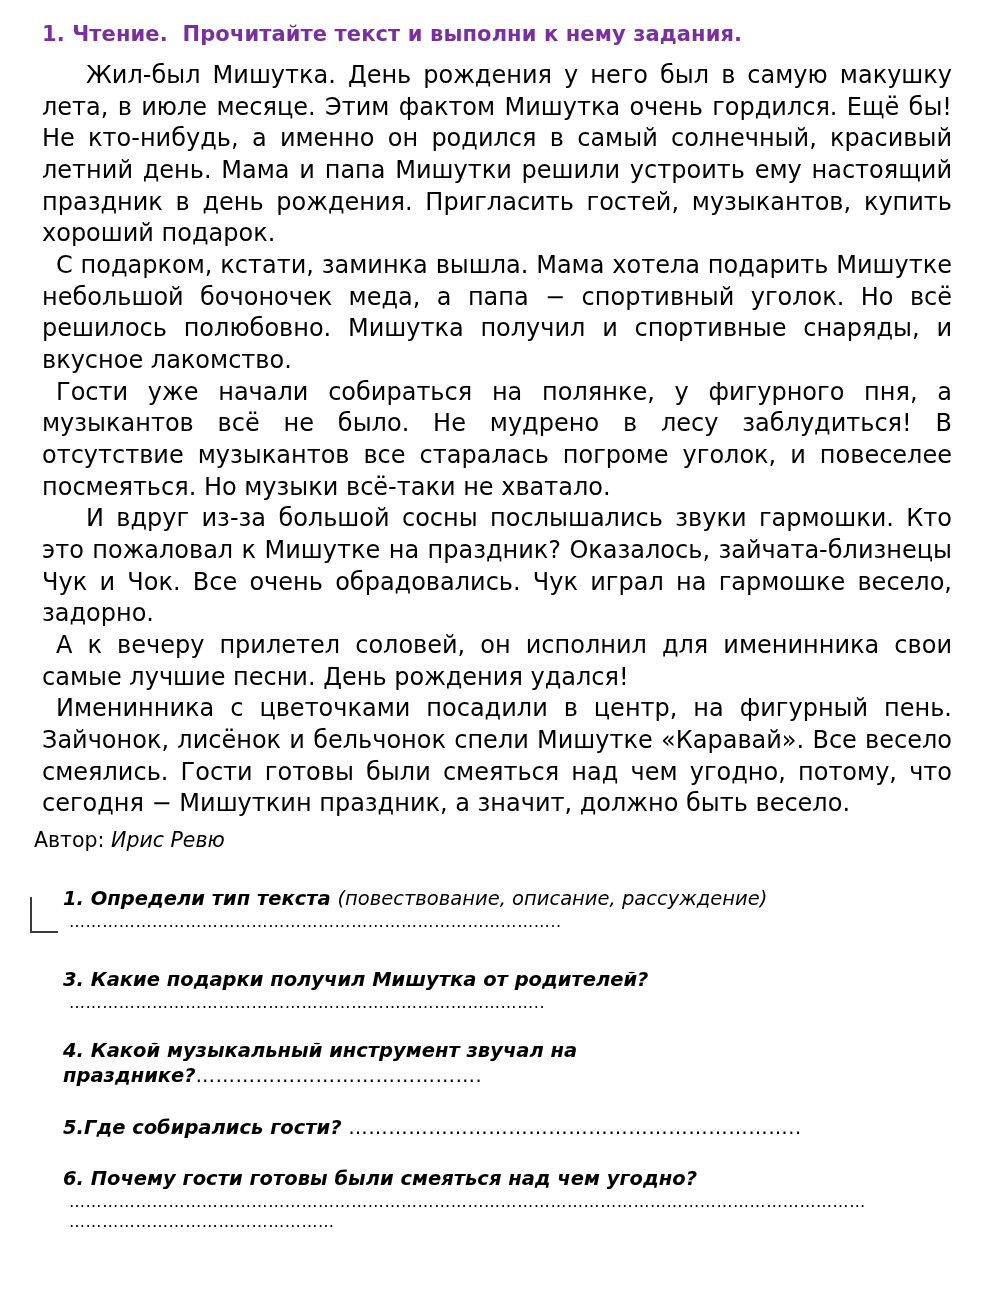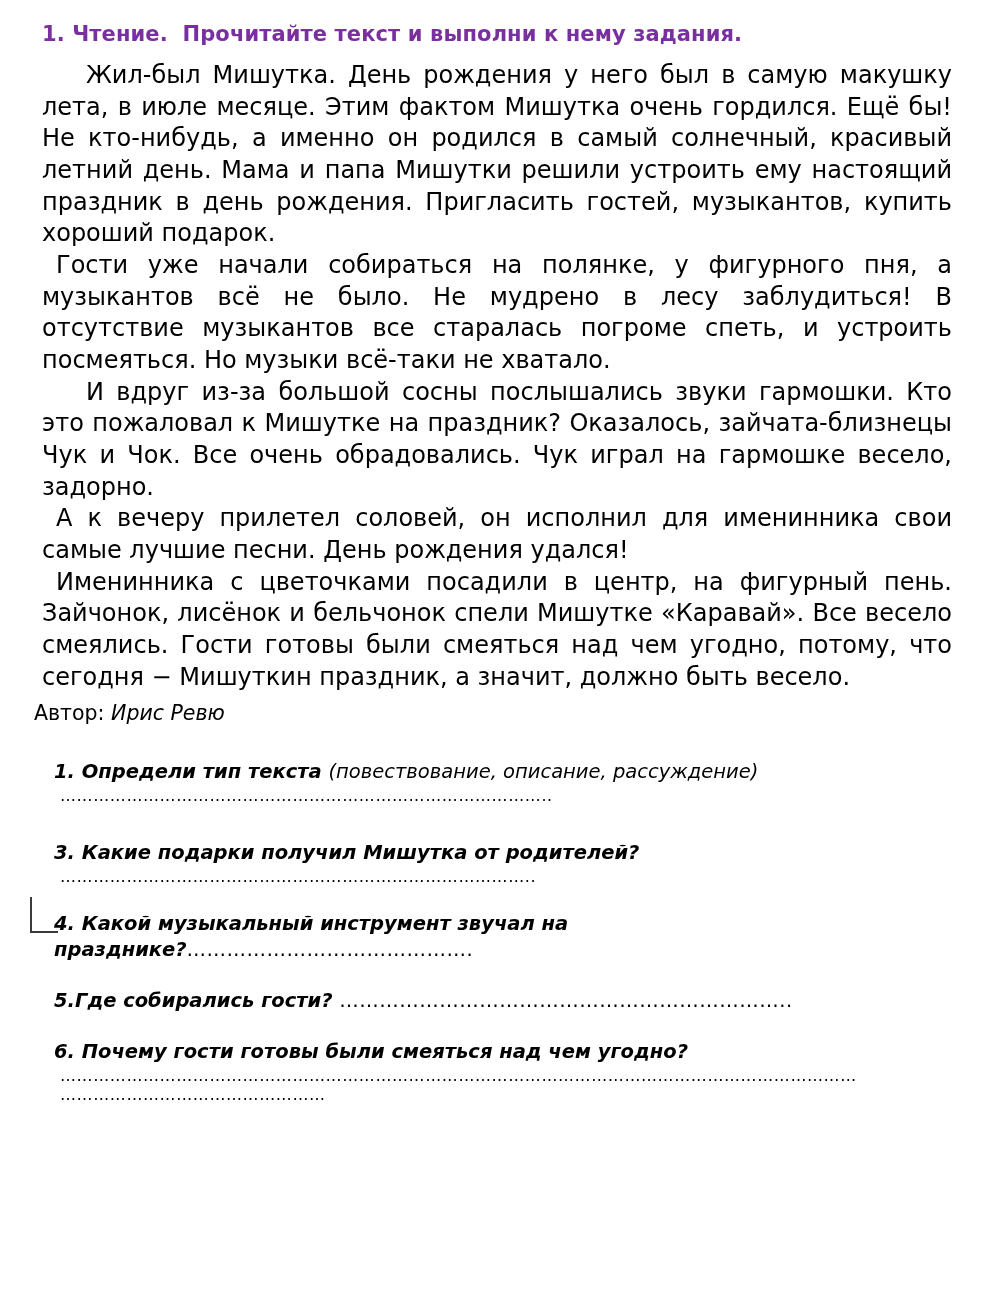--- a/index.html
+++ b/index.html
@@ -49,21 +49,21 @@
   }
   .author {
     text-align: left;
     font-size: 20.5px;
     margin: 8px 18px 0 0;
   }
   .author i {
     font-style: italic;
   }
   .questions {
-    margin: 34px 8px 0 20px;
+    margin: 34px 8px 0 29px;
   }
   .q {
     font-size: 19.5px;
     font-style: italic;
     font-weight: 700;
     margin: 0;
     line-height: 1.3;
   }
   .q .plain {
     font-weight: 400;
@@ -98,21 +98,22 @@
 </style>
 </head>
 <body>
 
 <div class="page">
 
   <h1 class="title">1. Чтение.  Прочитайте текст и выполни к нему задания.</h1>
 
   <div class="story">
     <p class="indent">Жил-был Мишутка. День рождения у него был в самую макушку лета, в июле месяце. Этим фактом Мишутка очень гордился. Ещё бы! Не кто-нибудь, а именно он родился в самый солнечный, красивый летний день. Мама и папа Мишутки решили устроить ему настоящий праздник в день рождения. Пригласить гостей, музыкантов, купить хороший подарок.</p>
-    <p class="small-indent">Гости уже начали собираться на полянке, у фигурного пня, а музыкантов всё не было.    Не мудрено в лесу заблудиться! В отсутствие музыкантов все старалась погроме спеть, и устроить посмеяться. Но музыки всё-таки не хватало.</p>
+    <p class="small-indent">С подарком, кстати, заминка вышла. Мама хотела подарить Мишутке небольшой бочоночек меда, а папа − спортивный уголок. Но всё решилось полюбовно. Мишутка получил и спортивные снаряды, и вкусное лакомство.</p>
+    <p class="small-indent">Гости уже начали собираться на полянке, у фигурного пня, а музыкантов всё не было.    Не мудрено в лесу заблудиться! В отсутствие музыкантов все старалась погроме уголок, и повеселее посмеяться. Но музыки всё-таки не хватало.</p>
     <p class="indent">И вдруг из-за большой сосны послышались звуки гармошки. Кто это пожаловал к Мишутке на праздник? Оказалось, зайчата-близнецы Чук и Чок. Все очень обрадовались. Чук играл на гармошке весело, задорно.</p>
     <p class="small-indent">А к вечеру прилетел соловей, он исполнил для именинника свои самые лучшие песни.  День рождения удался!</p>
     <p class="small-indent">Именинника с цветочками посадили в центр, на фигурный пень. Зайчонок, лисёнок и бельчонок спели Мишутке «Каравай». Все весело смеялись. Гости готовы были смеяться над чем угодно, потому, что сегодня − Мишуткин праздник, а значит, должно быть весело.</p>
   </div>
 
   <div class="author">
     <span>Автор:</span>
     <i>Ирис Ревю</i>
   </div>
 

